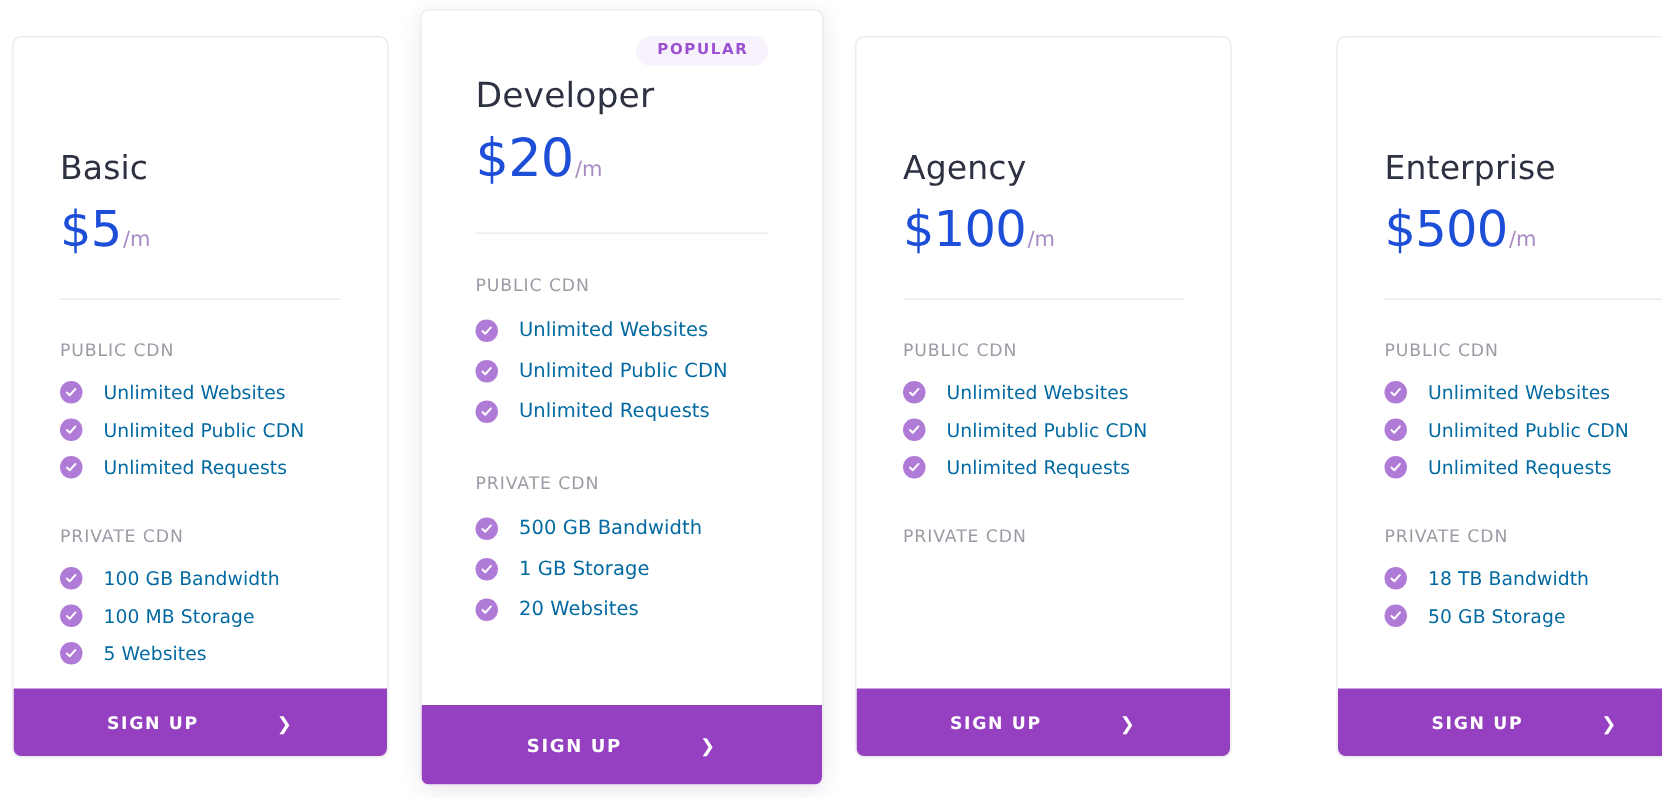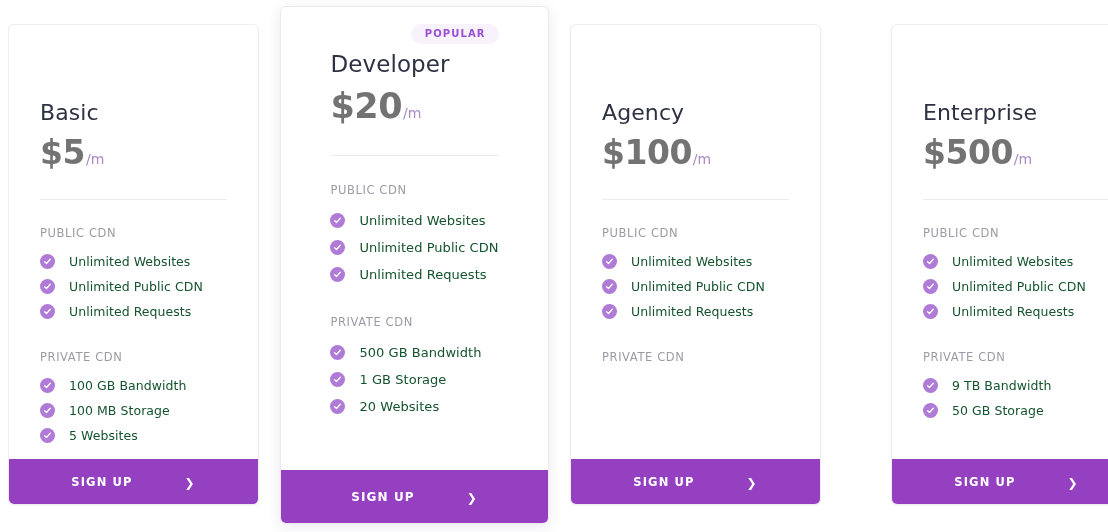--- a/index.html
+++ b/index.html
@@ -88,22 +88,22 @@
 
   .price-row {
     margin-top: 12px;
     line-height: 1;
     white-space: nowrap;
   }
   .card.featured .price-row { margin-top: 13px; }
 
   .price {
     font-size: 33px;
-    color: #737373;
-    font-weight: 700;
+    color: #1d4ed8;
+    font-weight: 400;
     letter-spacing: -0.5px;
   }
   .card.featured .price { font-size: 35px; }
 
   .period {
     font-size: 14px;
     color: #a98cc4;
     font-weight: 400;
     margin-left: 1px;
   }
@@ -146,21 +146,21 @@
     background: #b07bd6;
     display: inline-flex;
     align-items: center;
     justify-content: center;
     margin-right: 14px;
   }
   .check-icon svg { display: block; }
 
   .feature-text {
     font-size: 12.5px;
-    color: #14532d;
+    color: #0369a1;
     letter-spacing: 0.05px;
   }
   .card.featured .feature-text { font-size: 13px; }
 
   .signup-button {
     flex: 0 0 auto;
     background: #9440c0;
     color: #ffffff;
     border: none;
     height: 45px;
@@ -252,21 +252,21 @@
             </span>
             <span class="feature-text">5 Websites</span>
           </li>
         </ul>
       </div>
       <button class="signup-button">
         <span class="signup-label">SIGN UP</span>
         <span class="chevron">❯</span>
       </button>
     </div>
-    <div class="card featured" style="left: 280px; align-items: center;">
+    <div class="card featured" style="left: 280px;">
       <div class="card-body">
         <div class="badge-row">
           <span class="badge">POPULAR</span>
         </div>
         <div class="plan-name">Developer</div>
         <div class="price-row"><span class="price">$20</span><span class="period">/m</span></div>
         <div class="divider"></div>
         <div class="section-label">PUBLIC CDN</div>
         <ul class="feature-list">
           <li class="feature">
@@ -401,21 +401,21 @@
           </li>
         </ul>
         <div class="section-label">PRIVATE CDN</div>
         <ul class="feature-list">
           <li class="feature">
             <span class="check-icon">
               <svg width="9" height="9" viewBox="0 0 9 9">
                 <path d="M1.6 4.7 L3.5 6.5 L7.3 2.3" fill="none" stroke="#ffffff" stroke-width="1.3" stroke-linecap="round" stroke-linejoin="round"></path>
               </svg>
             </span>
-            <span class="feature-text">9 TB Bandwidth</span>
+            <span class="feature-text">18 TB Bandwidth</span>
           </li>
           <li class="feature">
             <span class="check-icon">
               <svg width="9" height="9" viewBox="0 0 9 9">
                 <path d="M1.6 4.7 L3.5 6.5 L7.3 2.3" fill="none" stroke="#ffffff" stroke-width="1.3" stroke-linecap="round" stroke-linejoin="round"></path>
               </svg>
             </span>
             <span class="feature-text">50 GB Storage</span>
           </li>
         </ul>

